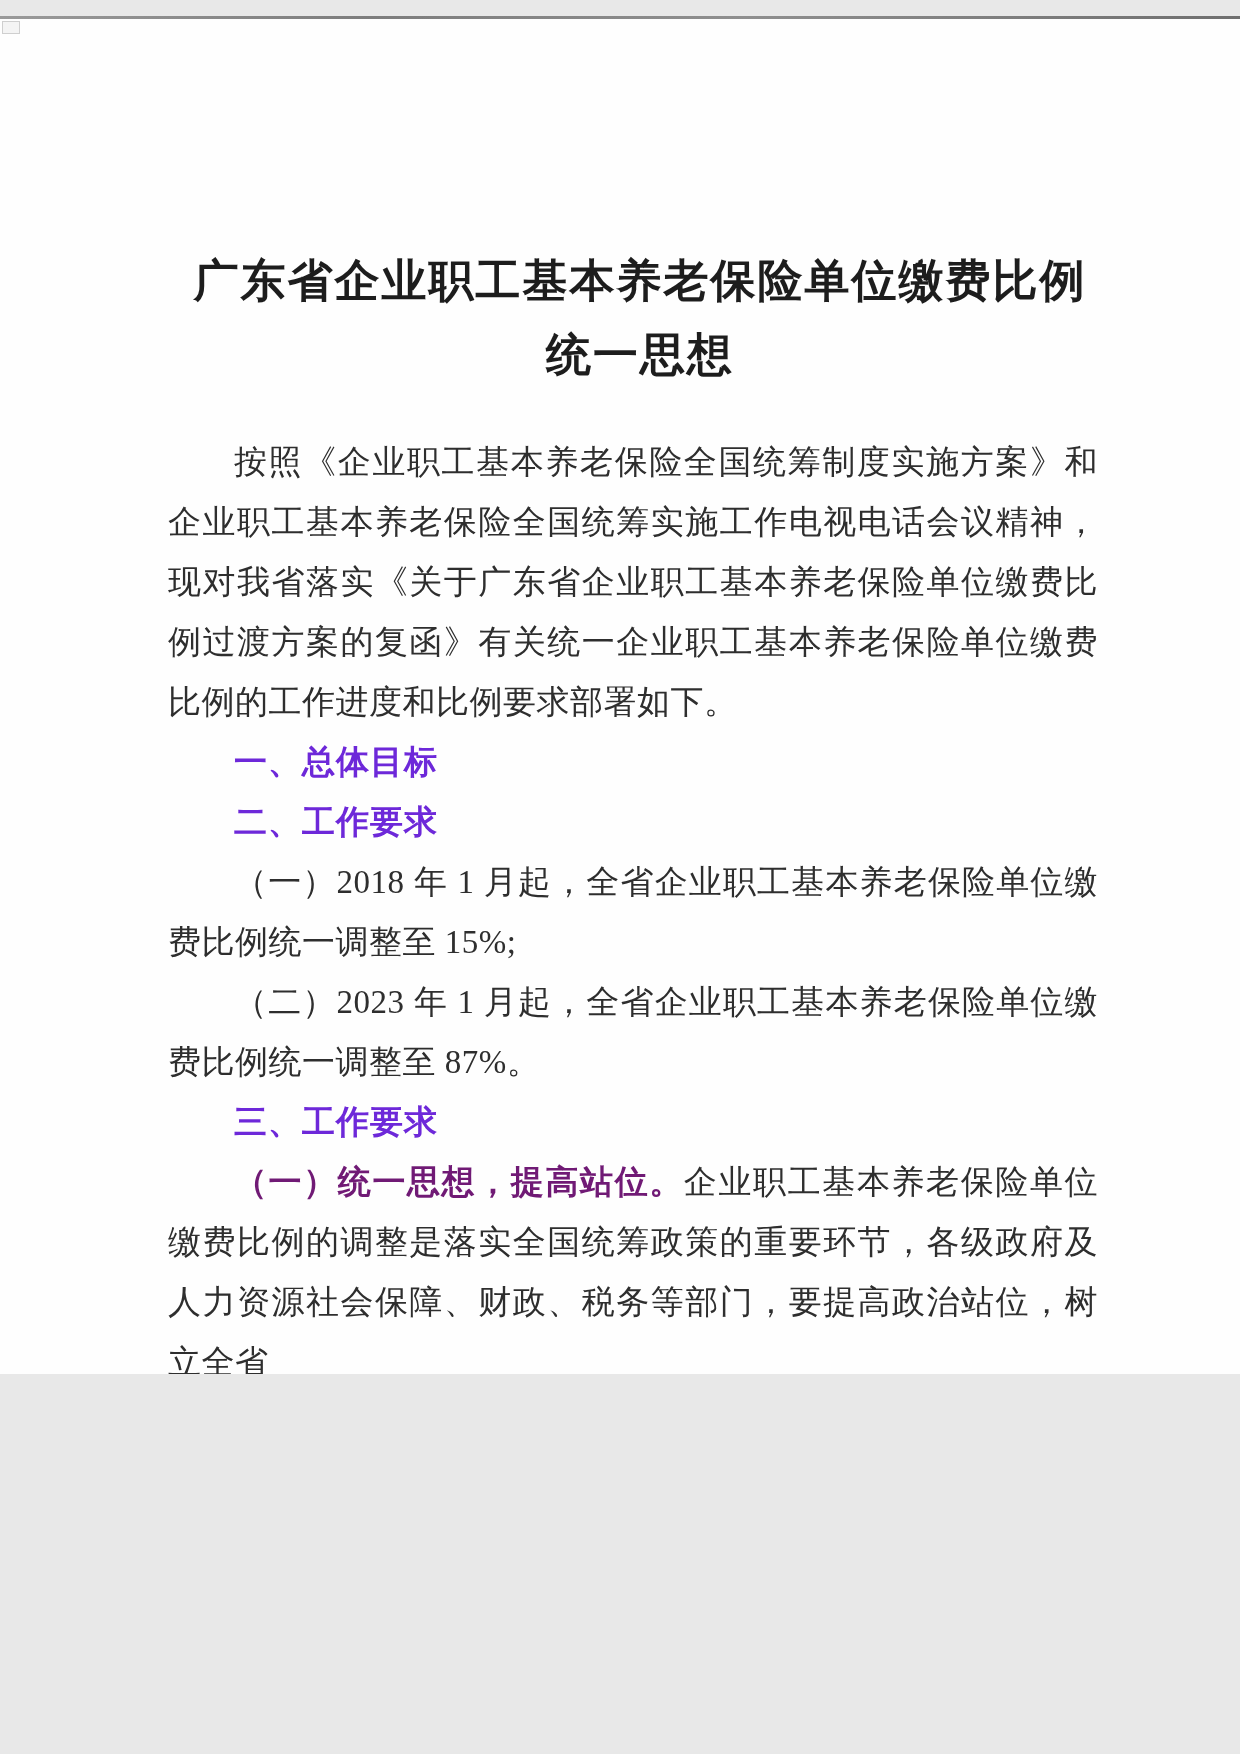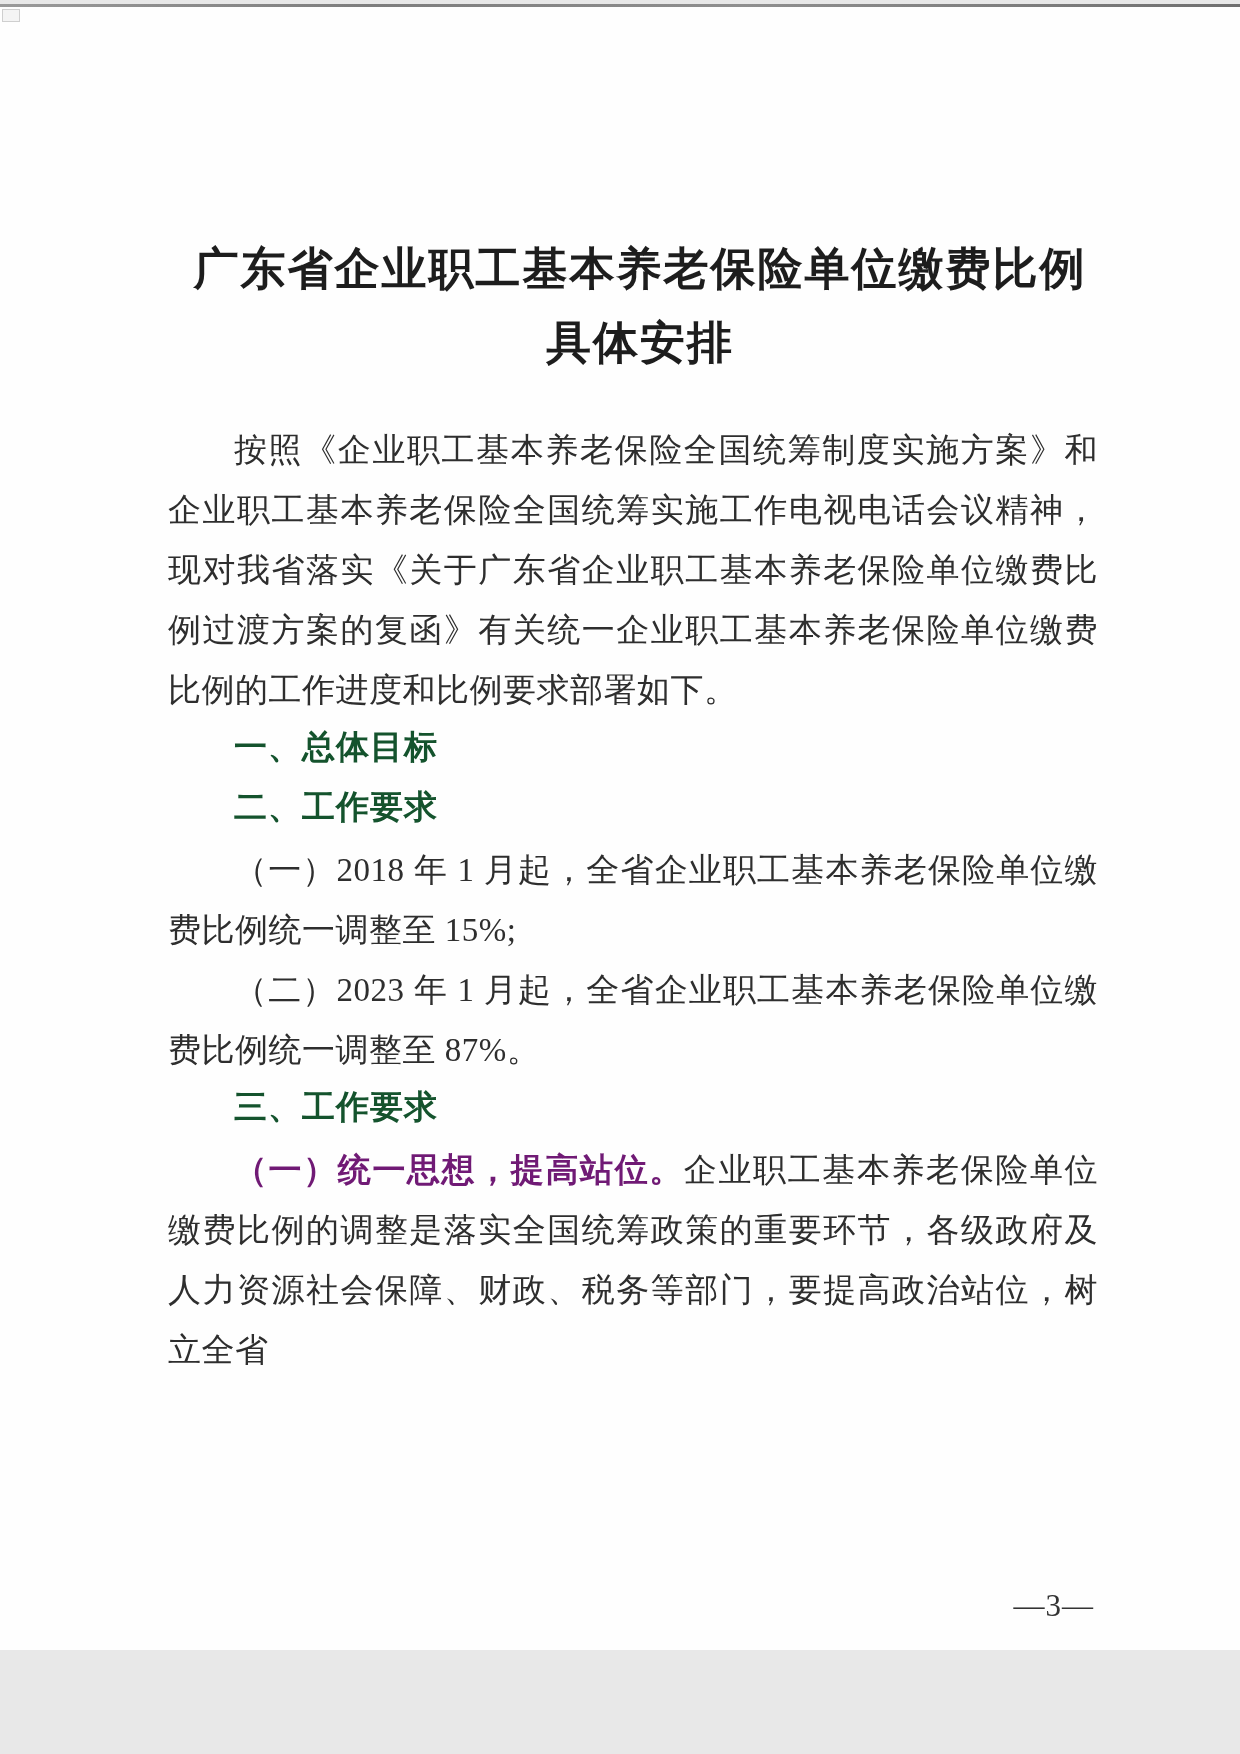--- a/index.html
+++ b/index.html
@@ -3,22 +3,22 @@
 <meta charset="utf-8">
 <style>
   html, body {
     margin: 0;
     padding: 0;
     background: #e8e8e8;
   }
   .page {
     position: relative;
     width: 1240px;
-    height: 1646px;
-    margin: 4px auto;
+    height: 1358px;
+    margin: 16px auto;
     background: #fefefe;
     overflow: hidden;
     font-family: "Liberation Serif", "DejaVu Serif", serif;
   }
   
   .scan-top-line {
     position: absolute;
     top: 0;
     left: 0;
     width: 100%;
@@ -61,22 +61,22 @@
     color: #2e2e2e;
     text-align: justify;
     letter-spacing: 0.5px;
   }
   .content p {
     margin: 0;
     text-indent: 2em;
   }
   .content p.heading {
     font-weight: 700;
-    color: #14532d;
-    font-family: Liberation Mono, monospace;
+    color: #6d28d9;
+    font-family: Liberation Sans, sans-serif;
     letter-spacing: 1px;
   }
   .content .bold-lead {
     font-weight: 700;
     color: #701a75;
   }
   .page-number {
     position: absolute;
     top: 1585px;
     right: 146px;
@@ -89,21 +89,21 @@
 </style>
 </head>
 <body>
 
 <div class="page">
   <div class="scan-top-line"></div>
   <div class="scan-corner"></div>
 
   <h1 class="doc-title">
     <span class="title-line">广东省企业职工基本养老保险单位缴费比例</span>
-    <span class="title-line">具体安排</span>
+    <span class="title-line">统一思想</span>
   </h1>
 
   <div class="content" id="content">
       <p class="body">按照《企业职工基本养老保险全国统筹制度实施方案》和企业职工基本养老保险全国统筹实施工作电视电话会议精神，现对我省落实《关于广东省企业职工基本养老保险单位缴费比例过渡方案的复函》有关统一企业职工基本养老保险单位缴费比例的工作进度和比例要求部署如下。</p>
       <p class="heading">一、总体目标</p>
       <p class="heading">二、工作要求</p>
       <p class="body">（一）2018 年 1 月起，全省企业职工基本养老保险单位缴费比例统一调整至 15%;</p>
       <p class="body">（二）2023 年 1 月起，全省企业职工基本养老保险单位缴费比例统一调整至 87%。</p>
       <p class="heading">三、工作要求</p>
       <p class="body"><b class="bold-lead">（一）统一思想，提高站位。</b>企业职工基本养老保险单位缴费比例的调整是落实全国统筹政策的重要环节，各级政府及人力资源社会保障、财政、税务等部门，要提高政治站位，树立全省</p>

